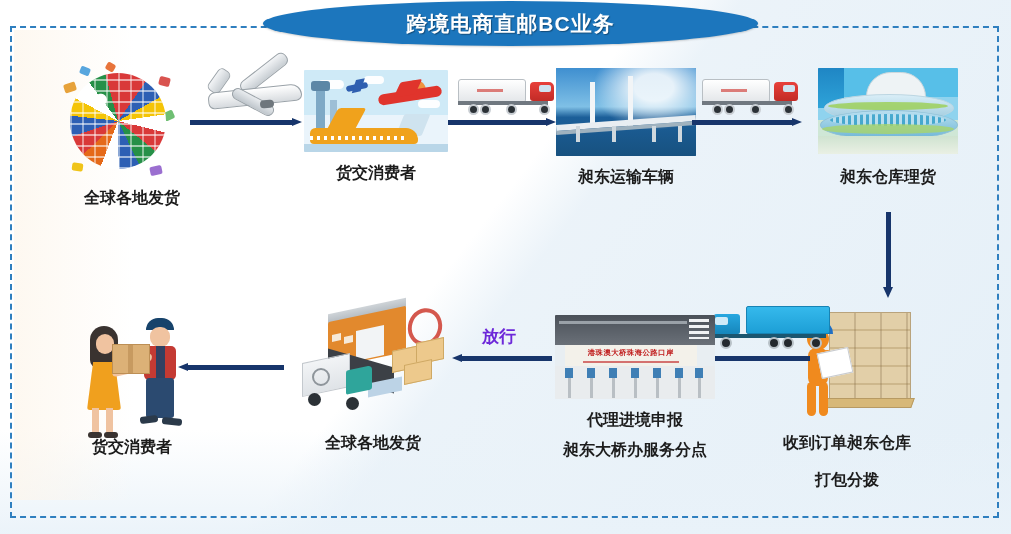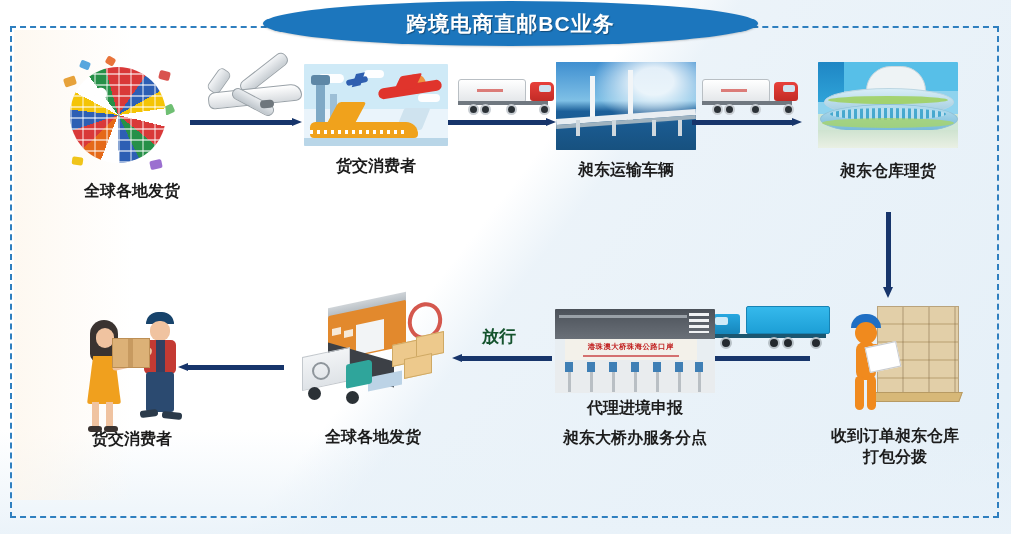--- a/index.html
+++ b/index.html
@@ -52,21 +52,21 @@
     box-shadow:0 1px 2px rgba(0,0,0,.18);
   }
   .title-text{
     color:#ffffff;font-size:21px;font-weight:bold;letter-spacing:1px;
     text-shadow:1px 1px 1px rgba(0,0,0,.35);
     white-space:nowrap;
   }
 
   
   .node{position:absolute;text-align:center;}
-  .node .art{margin:4px auto;text-align:right;}
+  .node .art{margin:10px auto;text-align:right;}
   .node .caption{
     margin-top:9px;color:#1c1c1c;font-size:16px;font-weight:bold;line-height:21px;
     white-space:nowrap;
   }
 
   
   .arrow-h{position:absolute;height:9px;}
   .arrow-h .shaft{
     position:absolute;top:2px;height:5px;background:#17356b;
   }
@@ -80,21 +80,21 @@
   .arrow-h.left .head{left:0;border-right:10px solid #17356b;}
 
   .arrow-v{position:absolute;width:11px;}
   .arrow-v .shaft{position:absolute;left:3px;top:0;bottom:10px;width:5px;background:#17356b;}
   .arrow-v .head{
     position:absolute;bottom:0;left:0;width:0;height:0;
     border-left:5.5px solid transparent;border-right:5.5px solid transparent;
     border-top:11px solid #17356b;
   }
   .arrow-label{
-    position:absolute;font-size:17px;font-weight:bold;color:#14532d;white-space:nowrap;
+    position:absolute;font-size:17px;font-weight:bold;color:#6d28d9;white-space:nowrap;
   }
 
   
   .photo{position:relative;overflow:hidden;border-radius:1px;}
 
   
   .globe{position:relative;width:112px;height:112px;}
   .globe .ball{
     position:absolute;left:8px;top:8px;width:96px;height:96px;border-radius:50%;
     background:
@@ -435,36 +435,36 @@
       <div class="ground"></div>
     </div>
     <div class="caption" style="margin-top:12px;">昶东仓库理货</div>
   </div>
 
   <div class="arrow-v" style="left:883px;top:212px;height:86px;">
     <div class="shaft"></div>
       <div class="head"></div>
   </div>
 
-  <div class="node" style="left:810px;top:296px;width:170px;">
+  <div class="node" style="left:762px;top:296px;width:170px;">
     <div class="art worker-scene">
       <div class="pallet"></div>
       <div class="pallet-base"></div>
       <div class="worker">
         <div class="helm"></div>
         <div class="head"></div>
         <div class="body"></div>
         <div class="arm"></div>
         <div class="leg1"></div>
         <div class="leg2"></div>
       </div>
       <div class="clipboard"></div>
     </div>
     <div class="caption">收到订单昶东仓库</div>
-    <div class="caption" style="margin-top:0;">打包分拨</div>
+    <div class="caption" style="margin-top:16px;">打包分拨</div>
   </div>
 
   <div style="position:absolute;left:712px;top:306px;">
     <div class="truck-blue">
       <div class="box"></div>
       <div class="cab"></div>
       <div class="base"></div>
       <div class="wh w1"></div>
         <div class="wh w2"></div>
         <div class="wh w3"></div>

